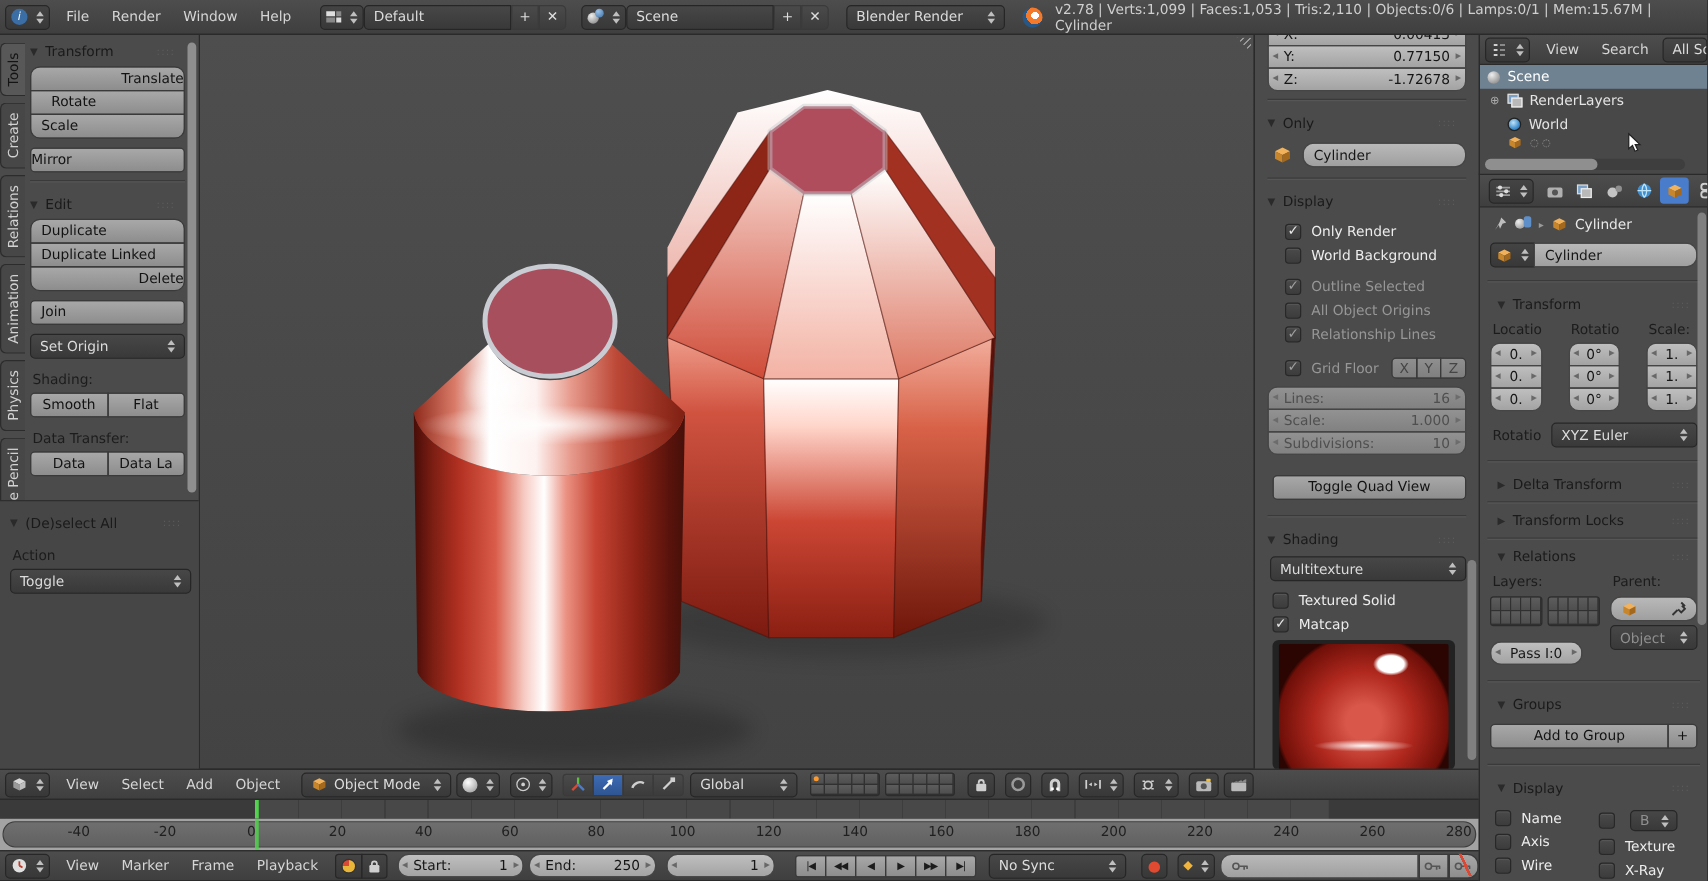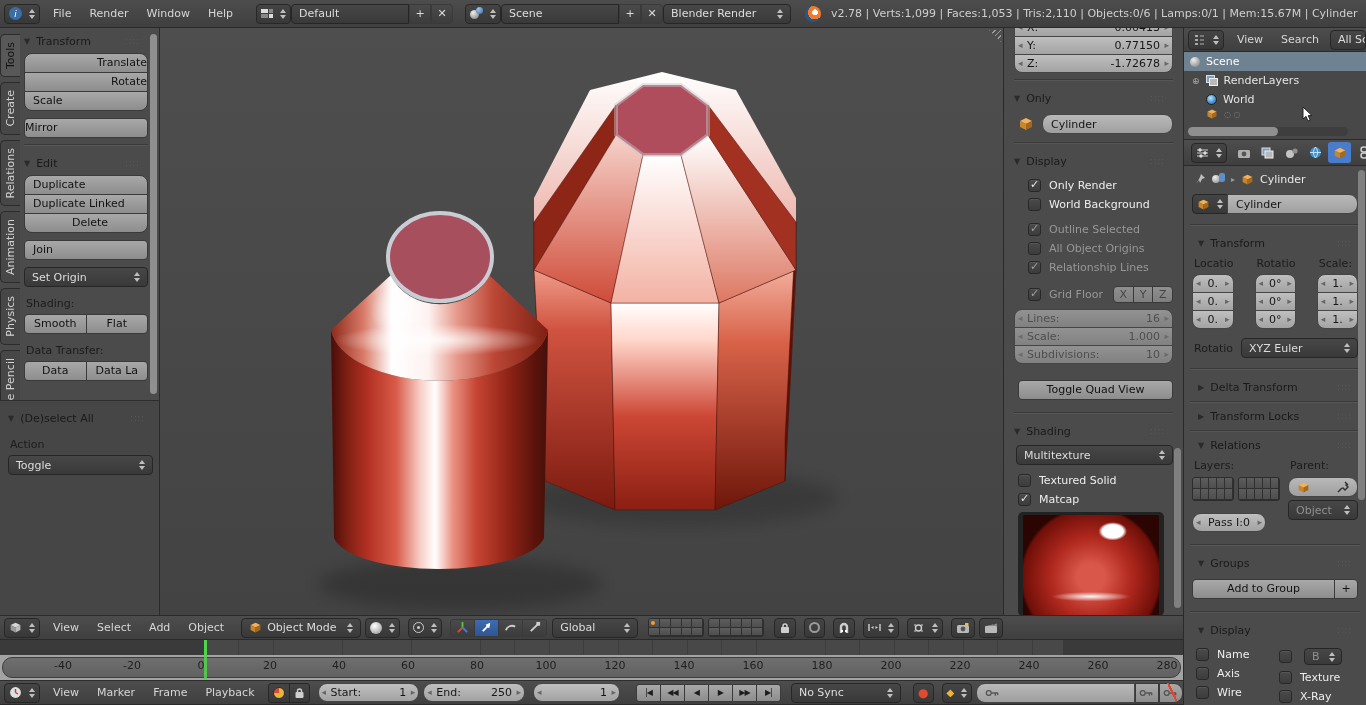--- a/index.html
+++ b/index.html
@@ -115,21 +115,21 @@
           <i class="up"></i>
           <i class="dn"></i>
         </span>
     </div>
     <div class="dd" style="width:118px;border-radius:4px 0 0 4px">
         <span>Scene</span>
       </div>
     <div class="btn-l" style="width:22px;border-radius:0;background:linear-gradient(#4a4a4a,#3c3c3c);color:#ddd">+</div>
     <div class="btn-l" style="width:22px;border-radius:0 4px 4px 0;background:linear-gradient(#4a4a4a,#3c3c3c);color:#ddd">✕</div>
   </div>
-  <div class="dd" style="width:128px;">
+  <div class="dd" style="width:128px;margin-left:14px">
       <span>Blender Render</span>
       <span class="arr">
         <i class="up"></i>
         <i class="dn"></i>
       </span>
     </div>
   <span style="margin-left:14px;width:16px;height:16px;border-radius:50%;background:radial-gradient(circle at 62% 40%,#fff 0 3px,#f5792a 3px 7px,#265787 7px);display:inline-block"></span>
   <span style="margin-left:10px;color:#cfcfcf">v2.78 | Verts:1,099 | Faces:1,053 | Tris:2,110 | Objects:0/6 | Lamps:0/1 | Mem:15.67M | Cylinder</span>
 </div>
 
@@ -156,34 +156,34 @@
   </div>
   <div class="vscroll" style="right:2px;top:6px;height:360px"></div>
   <div class="abs" style="left:24px;top:2px;width:124px">
     <div class="phdr" style="padding-left:0">
         <span class="tri">▼</span>
         <span>Transform</span>
         <span class="grip">::::</span>
       </div>
     <div class="stack">
       <div class="btn-l" style="text-align:right;padding-left:0">Translate</div>
-      <div class="btn-l" style="text-align:right;padding-left:4px">Rotate</div>
+      <div class="btn-l" style="text-align:left;padding-left:16px">Rotate</div>
       <div class="btn-l" style="text-align:left;padding-left:8px">Scale</div>
     </div>
     <div class="btn-l" style="text-align:left;padding-left:0;margin-top:7px">Mirror</div>
     <div class="divider"></div>
     <div class="phdr" style="padding-left:0">
         <span class="tri">▼</span>
         <span>Edit</span>
         <span class="grip">::::</span>
       </div>
     <div class="stack">
       <div class="btn-l" style="text-align:left;padding-left:8px">Duplicate</div>
       <div class="btn-l" style="text-align:left;padding-left:8px;white-space:nowrap;overflow:hidden">Duplicate Linked</div>
-      <div class="btn-l" style="text-align:center;padding-left:8px">Delete</div>
+      <div class="btn-l" style="text-align:right;padding-left:8px">Delete</div>
     </div>
     <div class="btn-l" style="text-align:left;padding-left:8px;margin-top:7px">Join</div>
     <div class="dd" style="margin-top:7px">
         <span>Set Origin</span>
         <span class="arr">
           <i class="up"></i>
           <i class="dn"></i>
         </span>
       </div>
     <div class="lbl" style="margin:10px 0 4px 2px">Shading:</div>

